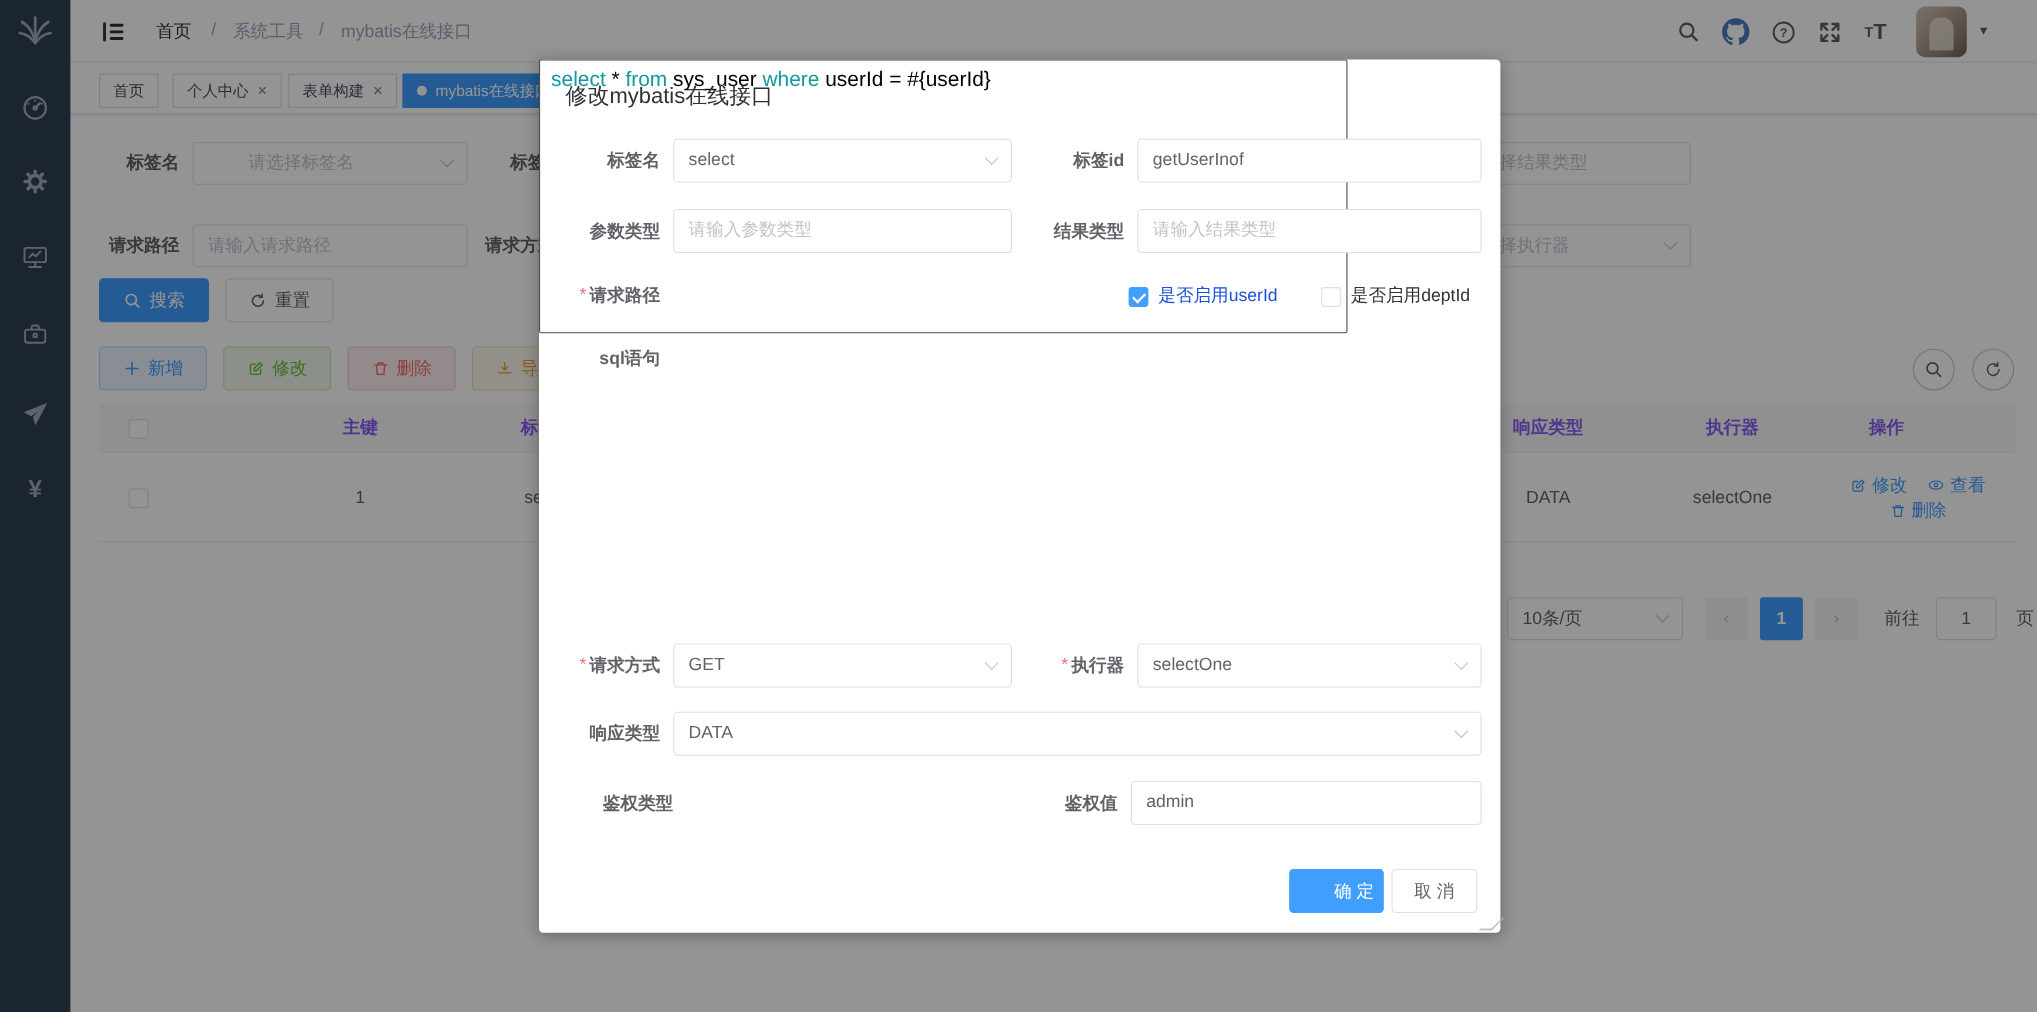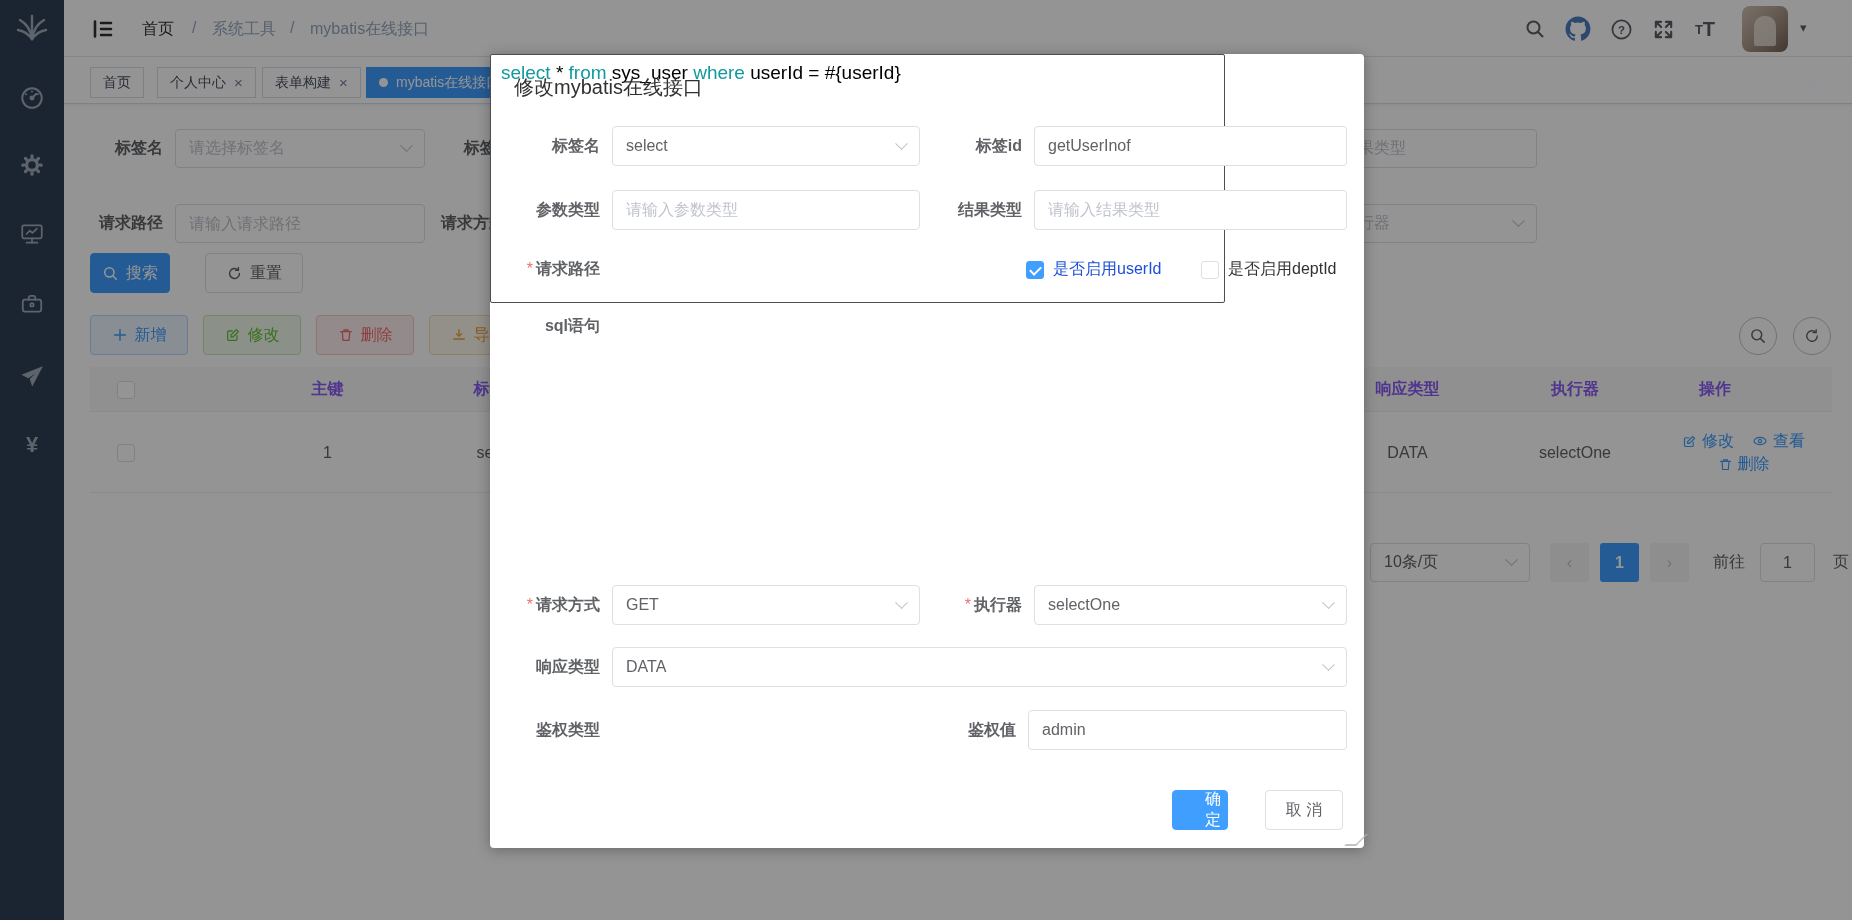--- a/index.html
+++ b/index.html
@@ -30,21 +30,21 @@
   .tab { position:absolute; top:10px; height:31px; border:1px solid #d8dce5; background:#fff; color:#495060;
          font-size:14px; display:flex; align-items:center; gap:8px; padding:0 12px; cursor:pointer; }
   .tab .x { font-size:15px; color:#74809a; }
   .tab.active { background:#409EFF; border-color:#409EFF; color:#fff; }
   .tab .dot { width:9px; height:9px; border-radius:50%; background:#fff; display:inline-block; }
 
   
   .lbl { font-size:16px; font-weight:bold; color:#606266; text-align:right; }
   .inp { background:#fff; border:1px solid #dcdfe6; border-radius:4px; display:flex; align-items:center;
          padding:0 13px; font-size:16px; color:#606266; gap:8px; }
-  .ph { color:#c0c4cc; }
+  .ph { color:#c0c4cc;margin-left:37px; }
   .inp input { border:none; outline:none; width:100%; font-size:16px; color:#606266; font-family:inherit; background:transparent; }
   .inp input::placeholder { color:#c0c4cc; }
   .chv { width:9px; height:9px; border-right:1.6px solid #c0c4cc; border-bottom:1.6px solid #c0c4cc; transform:rotate(45deg) translate(-2px,-2px); flex:none; margin-left:auto; }
 
   .btn { border-radius:4px; font-size:16px; display:flex; align-items:center; justify-content:center; gap:7px; cursor:pointer; }
   .btn-primary { background:#409EFF; border:1px solid #409EFF; color:#fff; }
   .btn-plain { background:#fff; border:1px solid #dcdfe6; color:#606266; }
   .btn-soft-blue  { background:#ecf5ff; border:1px solid #b3d8ff; color:#409EFF; }
   .btn-soft-green { background:#f0f9eb; border:1px solid #c2e7b0; color:#67C23A; }
   .btn-soft-red   { background:#fef0f0; border:1px solid #fbc4c4; color:#F56C6C; }
@@ -212,21 +212,21 @@
 <div class="lbl abs" style="left:395px; top:213px; width:110px;">请求方式</div>
 
 <div class="inp abs" style="left:1280px; top:129px; width:257px; height:39px;">
   <span class="ph">请选择结果类型</span>
 </div>
 <div class="inp abs" style="left:1280px; top:204px; width:257px; height:39px;">
   <span class="ph">请选择执行器</span>
   <span class="chv"></span>
 </div>
 
-<div class="btn btn-primary abs" style="left:90px; top:253px; width:80px; height:40px;">
+<div class="btn btn-primary abs" style="left:90px; top:253px; width:100px; height:40px;">
   <svg width="17" height="17" viewBox="0 0 22 22" fill="none" stroke="#fff" stroke-width="2" stroke-linecap="round">
       <circle cx="9.5" cy="9.5" r="6"></circle>
       <path d="M14 14l4.5 4.5"></path>
     </svg>
   <span>搜索</span>
 </div>
 <div class="btn btn-plain abs" style="left:205px; top:253px; width:98px; height:40px;">
   <svg width="17" height="17" viewBox="0 0 24 24" fill="none" stroke="#606266" stroke-width="2" stroke-linecap="round">
       <path d="M19 12a7 7 0 1 1-2-4.9"></path>
       <path d="M17.5 3.5v4h-4"></path>
@@ -399,25 +399,25 @@
   </div>
 
   <div class="m-lbl" style="left:0; top:593px; width:110px;">
     <span>响应类型</span>
   </div>
   <div class="inp m-inp" style="left:122px; top:593px; width:735px;">
     <span>DATA</span>
     <span class="chv"></span>
   </div>
 
-  <div class="m-lbl" style="left:0; top:656px; width:110px;">
+  <div class="m-lbl" style="left:12px; top:656px; width:110px;">
     <span>鉴权类型</span>
   </div>
   <div class="m-lbl" style="left:380px; top:656px; width:146px;">
     <span>鉴权值</span>
   </div>
   <div class="inp m-inp" style="left:538px; top:656px; width:319px;">
     <input value="admin" style="">
   </div>
 
-  <div class="btn btn-primary abs" style="left:682px; top:736px; width:56px; height:40px;padding-left:32px;">确 定</div>
+  <div class="btn btn-primary abs" style="left:682px; top:736px; width:86px; height:40px;padding-left:32px;">确 定</div>
   <div class="btn btn-plain abs" style="left:775px; top:736px; width:78px; height:40px;">取 消</div>
 </div>
 
 </body></html>

